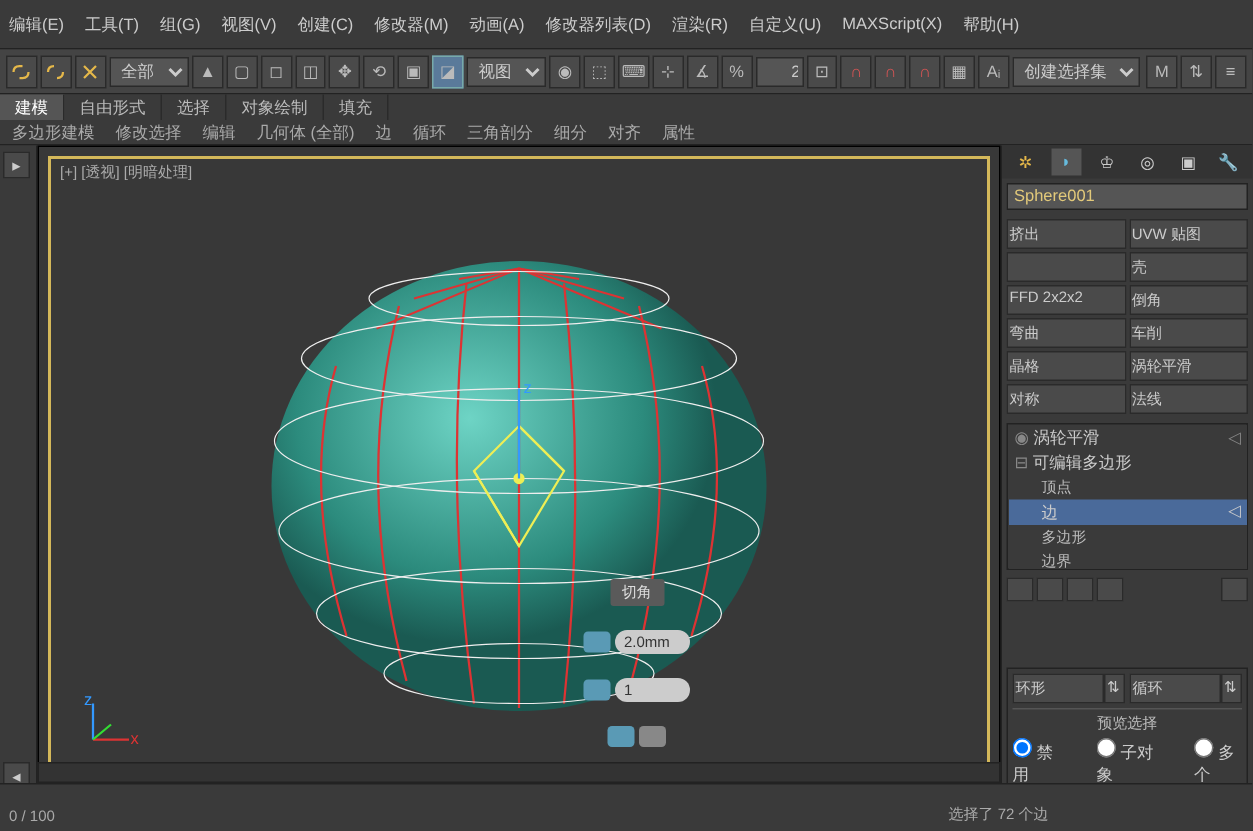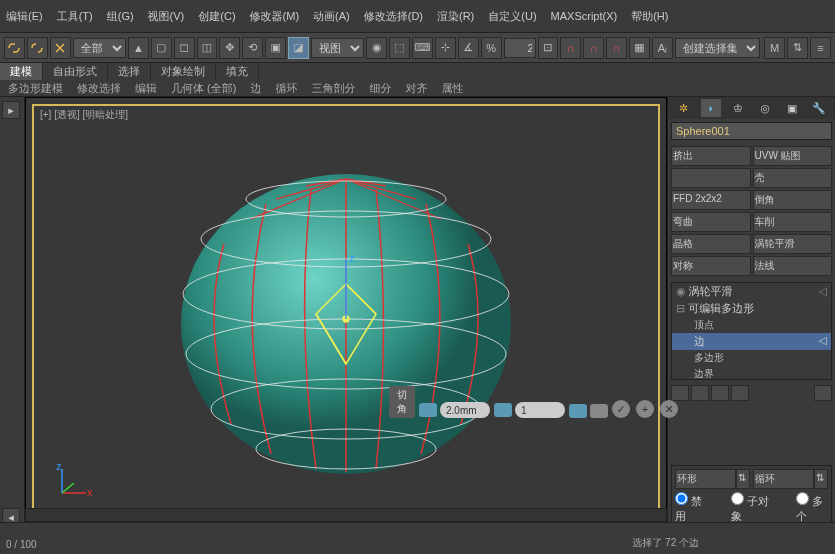--- a/index.html
+++ b/index.html
@@ -17,21 +17,21 @@
 .rsub{display:flex;height:17px;padding:0 4px;gap:6px;align-items:center}
 .rsub span{color:#aaa;padding:0 4px;cursor:pointer}
 .main{display:flex;height:433px}
 .left-gutter{width:25px;background:#3a3a3a;display:flex;flex-direction:column;gap:4px;padding:4px 2px;border-right:1px solid #222}
 .gbtn{width:18px;height:18px;background:#4a4a4a;border:1px solid #2a2a2a;display:flex;align-items:center;justify-content:center}
 .viewport{flex:1;background:#383838;position:relative;border:1px solid #000}
 .vp-inner{position:absolute;inset:6px;border:2px solid #d4b85a;background:#383838}
 .vp-label{position:absolute;top:2px;left:6px;color:#aaa;font-size:10px}
 .scene{position:absolute;inset:0;display:flex;align-items:center;justify-content:center}
 .axis-gizmo{position:absolute;bottom:20px;left:20px;width:40px;height:40px}
-.popup{position:absolute;left:355px;top:280px;display:flex;flex-direction:row;gap:4px;align-items:flex-end}
+.popup{position:absolute;left:355px;top:280px;display:flex;flex-direction:column;gap:16px;align-items:center}
 .popup-title{background:#5a5a5a;padding:2px 8px;border-radius:2px;font-size:10px;color:#ddd}
 .popup-row{display:flex;align-items:center;gap:3px}
 .pill{background:#ccc;border-radius:9px;padding:1px 6px;display:flex;align-items:center;gap:3px;height:16px}
 .pill input{background:transparent;border:none;width:38px;font-size:10px;color:#333}
 .pill-icon{width:18px;height:14px;background:#5a9ab5;border-radius:3px;display:inline-block}
 .popup-actions{display:flex;gap:6px;margin-top:2px}
 .circ{width:18px;height:18px;border-radius:50%;background:#888;display:flex;align-items:center;justify-content:center;color:#333;font-size:11px;cursor:pointer}
 .panel{width:168px;background:#3a3a3a;border-left:1px solid #222;display:flex;flex-direction:column}
 .ptabs{display:flex;height:22px;background:#333;align-items:center;justify-content:space-around;padding:0 2px}
 .ptab{width:20px;height:18px;display:flex;align-items:center;justify-content:center;cursor:pointer}
@@ -62,21 +62,21 @@
 <body>
 
 <div class="menubar">
   <span>编辑(E)</span>
   <span>工具(T)</span>
   <span>组(G)</span>
   <span>视图(V)</span>
   <span>创建(C)</span>
   <span>修改器(M)</span>
   <span>动画(A)</span>
-  <span>修改选择(D)</span>
+  <span>修改器列表(D)</span>
   <span>渲染(R)</span>
   <span>自定义(U)</span>
   <span>MAXScript(X)</span>
   <span>帮助(H)</span>
 </div>
 
 <div class="toolbar">
   <div class="tbtn">
       <svg width="14" height="14">
         <path d="M2 7 Q2 3 6 3 L8 3 M12 7 Q12 11 8 11 L6 11" stroke="#e5b84a" fill="none" stroke-width="1.5"></path>
@@ -298,20 +298,21 @@
         <div class="ro-2col">
           <div style="display:flex">
               <div class="pbtn" style="flex:1">环形</div>
               <div class="pbtn" style="width:14px">⇅</div>
             </div>
           <div style="display:flex">
               <div class="pbtn" style="flex:1">循环</div>
               <div class="pbtn" style="width:14px">⇅</div>
             </div>
         </div>
+        <div style="font-size:10px;color:#bbb;text-align:center;border-top:1px solid #555;padding-top:2px">预览选择</div>
         <div class="chk-row">
           <label><input type="radio" checked="" style=""> <span>禁用</span></label>
           <label><input type="radio" style=""> <span>子对象</span></label>
           <label><input type="radio" style=""> <span>多个</span></label>
         </div>
       </div>
     </div>
   </div>
 </div>
 

